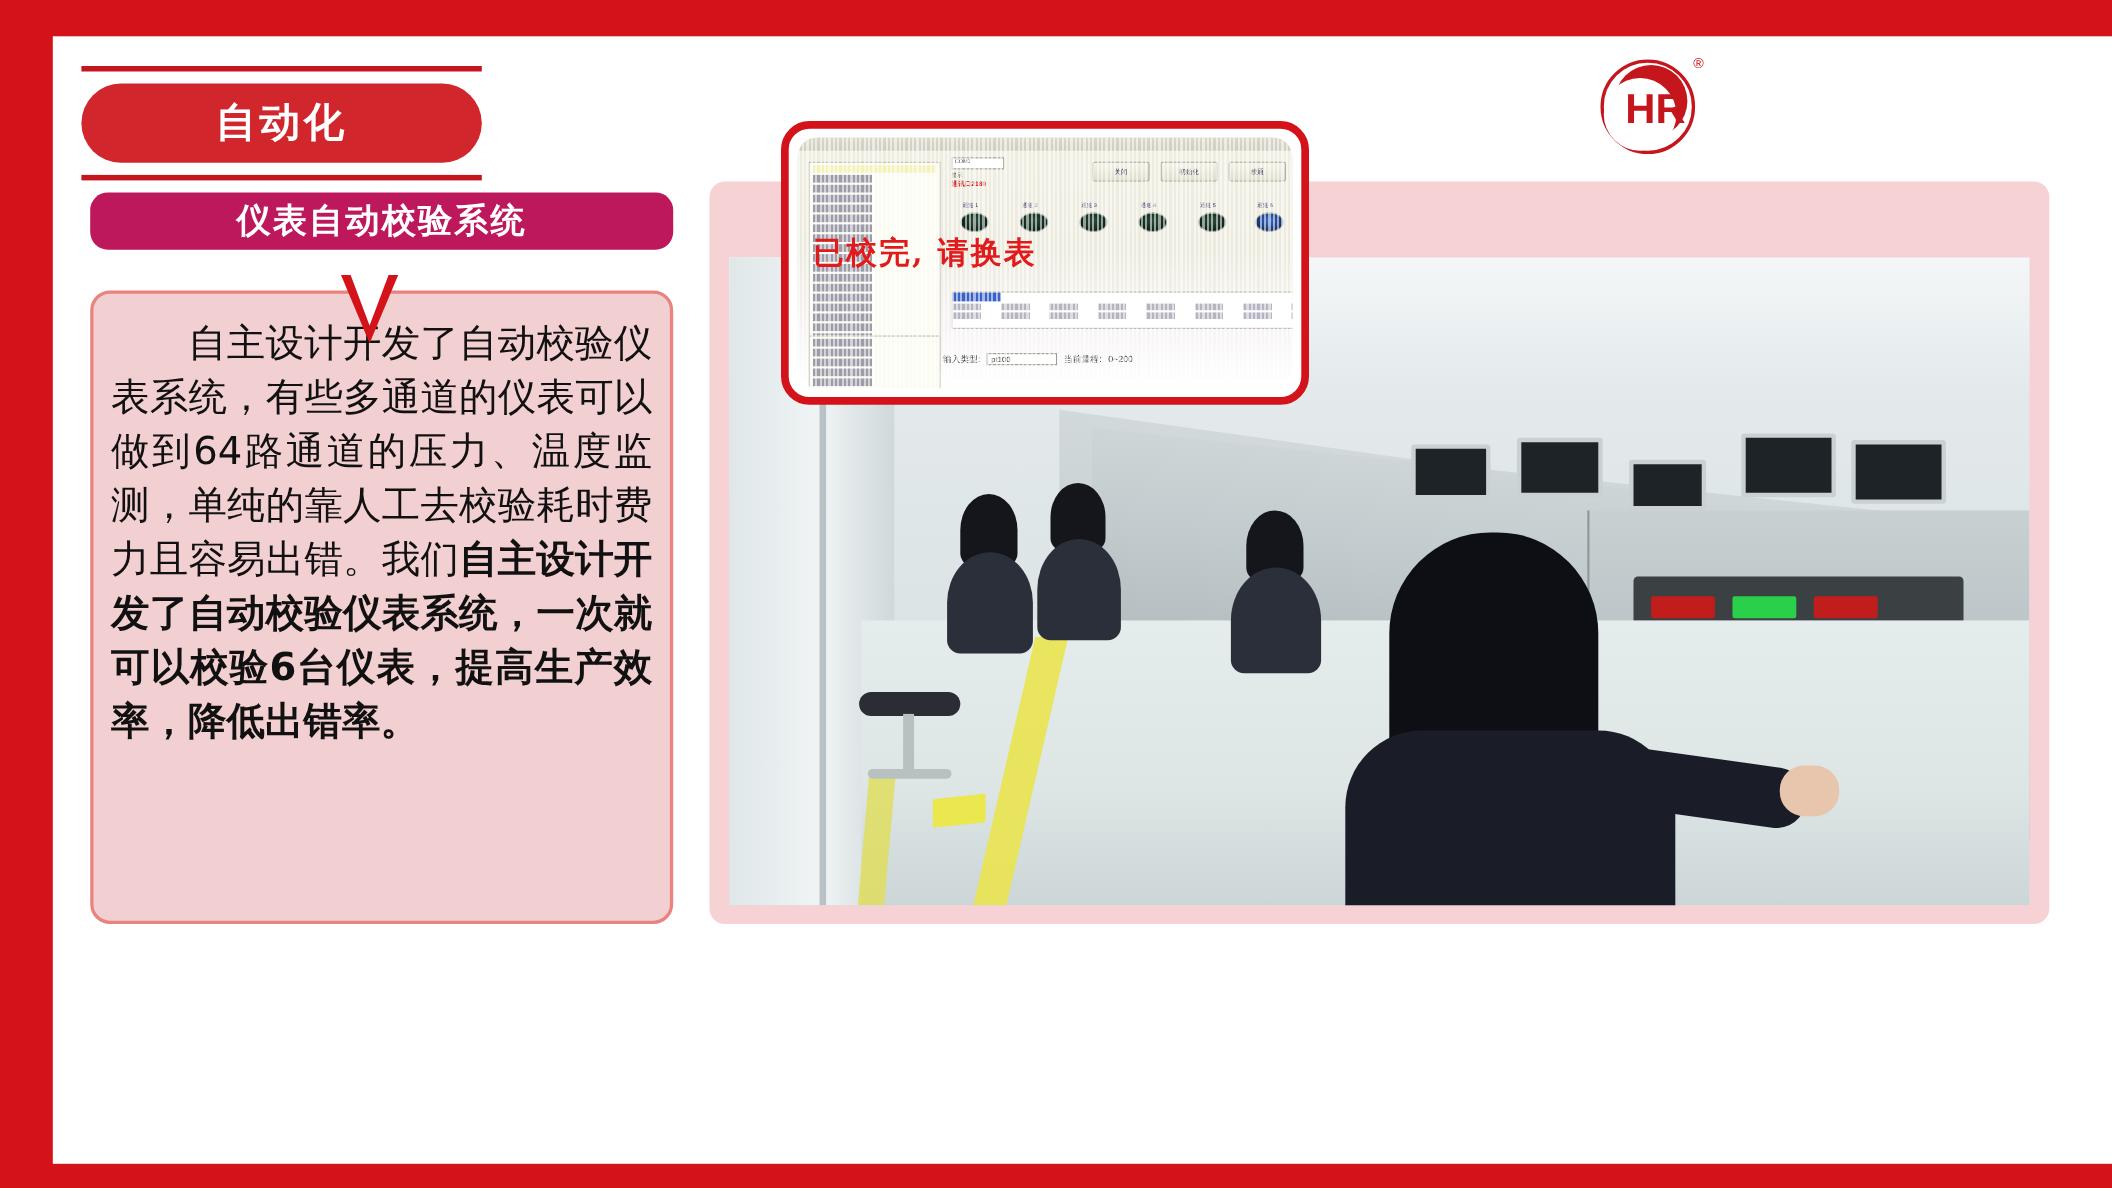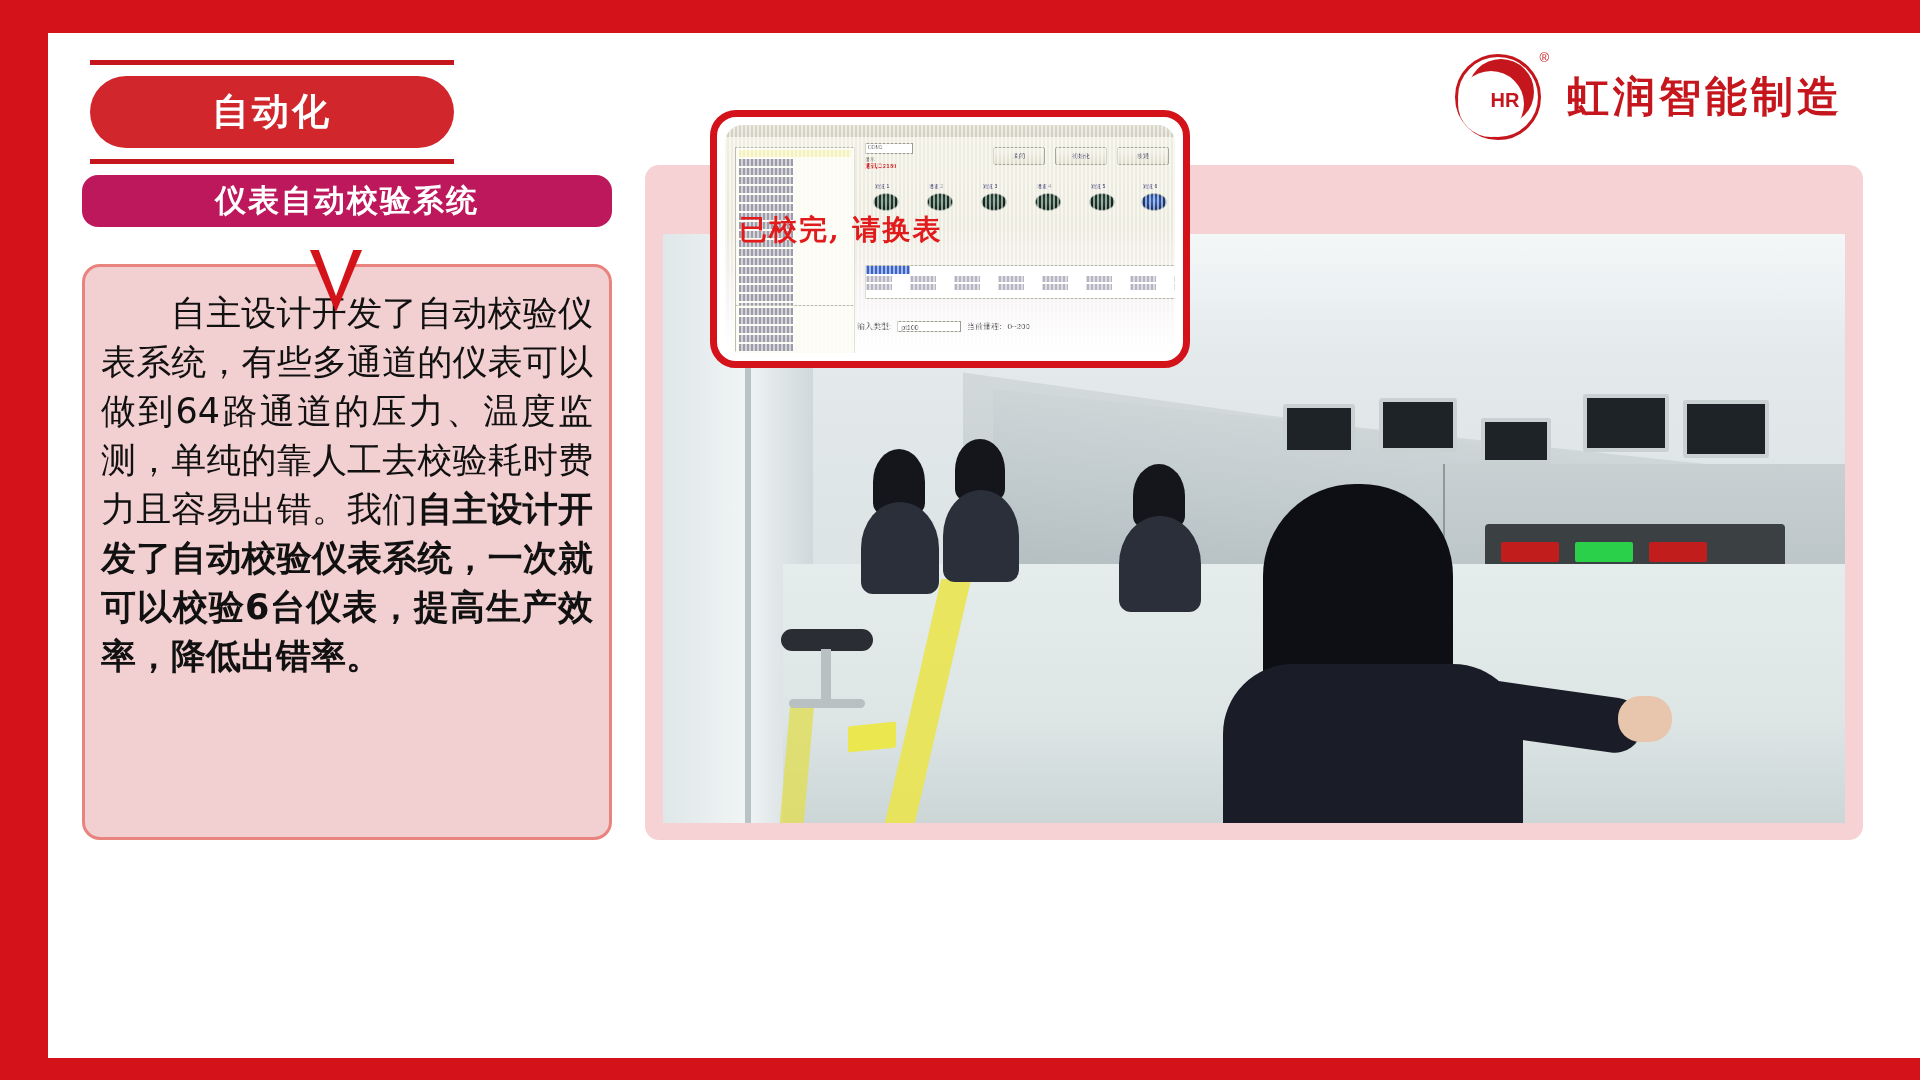--- a/index.html
+++ b/index.html
@@ -59,35 +59,35 @@
   .logo-mark .cut {
     position: absolute; left: 3px; top: 17px;
     width: 66px; height: 66px; border-radius: 50%;
     background: #ffffff;
   }
   .logo-mark .hr {
     position: absolute; left: 0; top: 0;
     width: 86px; height: 86px;
     display: flex; align-items: center; justify-content: center;
     padding-left: 14px; padding-top: 6px;
-    font-size: 20px; font-weight: 700; color: #c4161c;
+    font-size: 38px; font-weight: 700; color: #c4161c;
     letter-spacing: 0px;
   }
   .logo-mark .reg {
     position: absolute; right: -8px; top: -4px;
     font-size: 13px; color: #c4161c;
   }
   .logo-text {
     font-size: 42px; font-weight: 700; color: #c4161c;
     letter-spacing: 4px; white-space: nowrap;
   }
 
   
   .title-block {
-    position: absolute; left: 90px; top: 60px;
+    position: absolute; left: 74px; top: 60px;
     width: 364px;
   }
   .title-rule {
     width: 364px; height: 5px; background: #c4161c;
   }
   .title-pill {
     margin: 11px 0 11px 0;
     width: 364px; height: 72px;
     background: #d0262c; border-radius: 36px;
     display: flex; align-items: center; justify-content: center;
@@ -354,21 +354,20 @@
   <div class="frame-bottom"></div>
 
   <div class="logo-wrap">
     <div class="logo-mark">
       <div class="ring"></div>
       <div class="disc"></div>
       <div class="cut"></div>
       <div class="hr">HR</div>
       <div class="reg">®</div>
     </div>
-    <div class="logo-text">虹润智能制造</div>
   </div>
 
   <div class="title-block">
     <div class="title-rule"></div>
     <div class="title-pill">
       <span>自动化</span>
     </div>
     <div class="title-rule"></div>
   </div>
 

